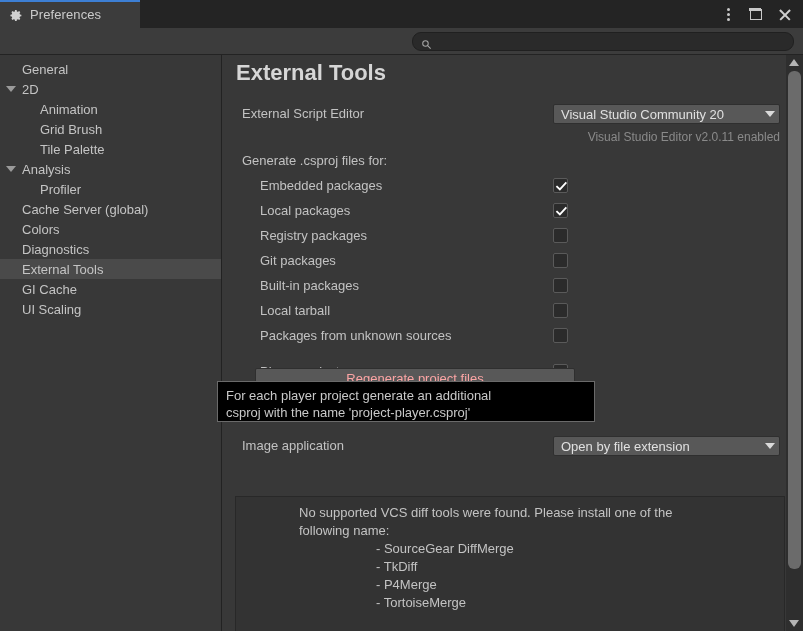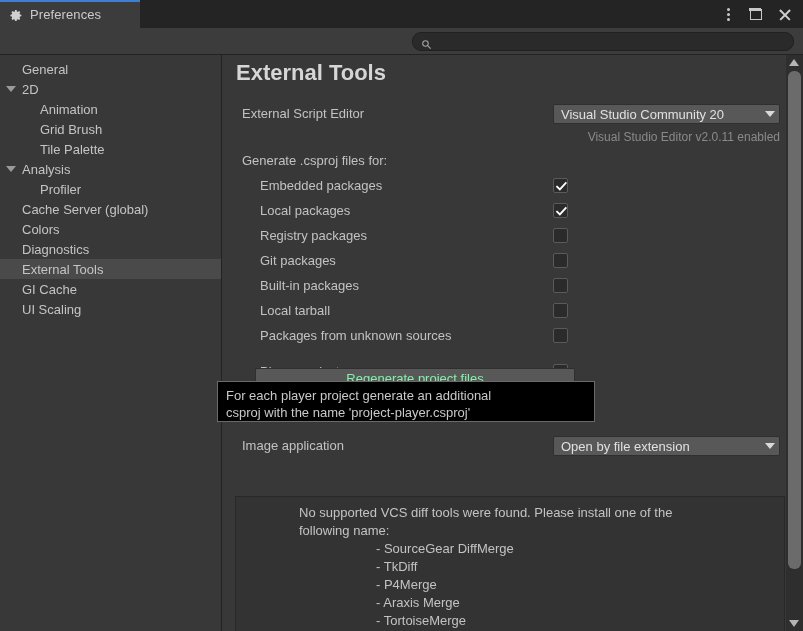--- a/index.html
+++ b/index.html
@@ -122,21 +122,21 @@
     position: absolute; color: #8a8a8a; font-size: 12px; white-space: nowrap;
   }
   .cb {
     position: absolute; width: 15px; height: 15px;
     background: #2b2b2b; border: 1px solid #5a5a5a; border-radius: 2px;
   }
   .cb svg { position: absolute; left: 1px; top: 1px; }
   .btn {
     position: absolute; height: 20px;
     background: #585858; border: 1px solid #2f2f2f; border-radius: 2px;
-    color: #86efac; font-size: 13px;
+    color: #fca5a5; font-size: 13px;
     display: flex; align-items: center; justify-content: center;
   }
   .infobox {
     position: absolute; left: 12px; top: 441px; width: 550px; height: 140px;
     background: #333333; border: 1px solid #282828;
     padding: 7px 10px 0 10px; overflow: hidden;
   }
   .info-text {
     color: #c3c3c3; font-size: 13px; line-height: 18px;
     padding-left: 53px; text-indent: -0px;
@@ -341,21 +341,20 @@
     </div>
 
 
     <div class="infobox">
       <div class="info-text">No supported VCS diff tools were found. Please install one of the</div>
       <div class="info-text">following name:</div>
       <div id="vcs-tools">
           <div class="info-list">- SourceGear DiffMerge</div>
           <div class="info-list">- TkDiff</div>
           <div class="info-list">- P4Merge</div>
-          <div class="info-list">- Araxis Merge</div>
           <div class="info-list">- TortoiseMerge</div>
         </div>
     </div>
   </div>
 
   <div class="vscroll">
     <span class="sb-arrow-up"></span>
     <div class="sb-thumb"></div>
     <span class="sb-arrow-dn"></span>
   </div>

